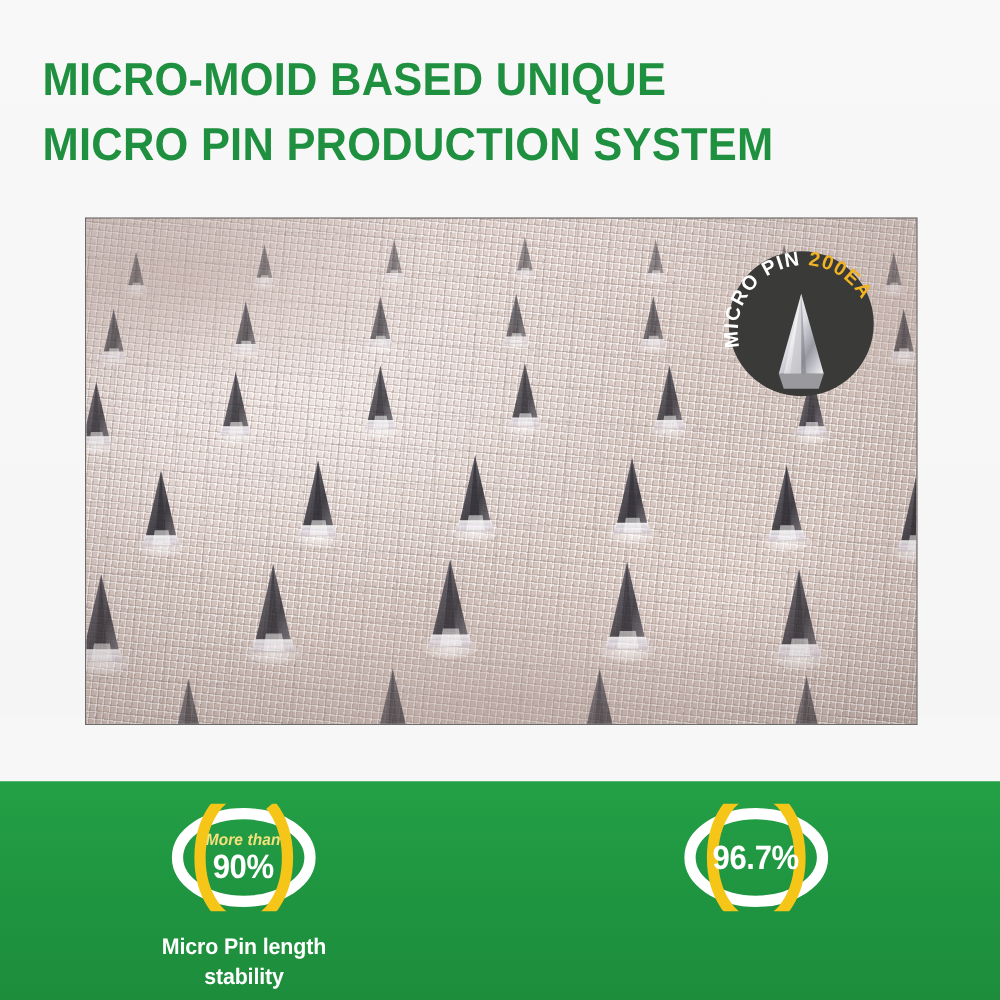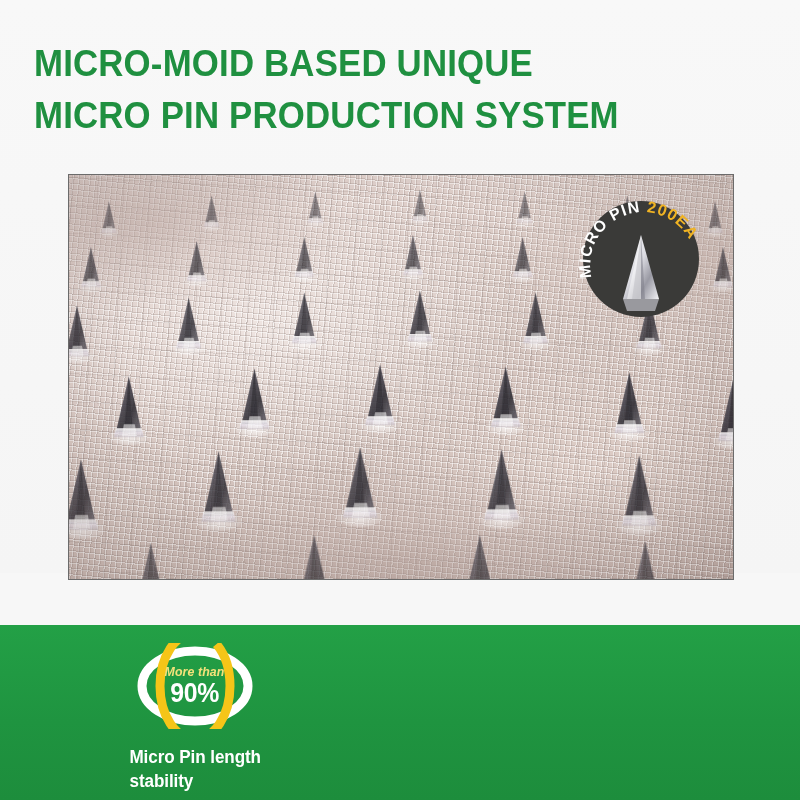--- a/index.html
+++ b/index.html
@@ -174,21 +174,21 @@
     color: #ffffff;
     font-size: 27px;
     font-weight: bold;
     line-height: 28px;
     letter-spacing: -0.3px;
     transform: scaleX(0.92);
   }
 
   .stat-caption {
     margin-top: 16px;
-    text-align: left;
+    text-align: center;
     line-height: 24px;
   }
   .caption-main {
     display: block;
     color: #ffffff;
     font-size: 18px;
     font-weight: bold;
     letter-spacing: -0.1px;
     transform: scaleX(0.95);
   }
@@ -345,19 +345,28 @@
             <span class="ring-value">90%</span>
           </div>
         </div>
         <div class="stat-caption">
           <span class="caption-main">Micro Pin length</span>
           <span class="caption-main">stability</span>
         </div>
       </div>
 
       <div class="stat">
+        <div class="ring-wrap">
+          <svg class="ring-svg" viewBox="0 0 130 86">
+            <ellipse cx="65" cy="43" rx="53" ry="35" fill="none" stroke="#ffffff" stroke-width="9"></ellipse>
+            <ellipse cx="65" cy="43" rx="53" ry="35" fill="none" stroke="#f5c518" stroke-width="9" stroke-linecap="butt" stroke-dasharray="272 282" stroke-dashoffset="-14" transform="rotate(-90 65 43)"></ellipse>
+          </svg>
+          <div class="ring-text">
+            <span class="ring-value">96.7%</span>
+          </div>
+        </div>
       </div>
 
 
     </div>
   </div>
 
 </div>
 
 </body></html>

